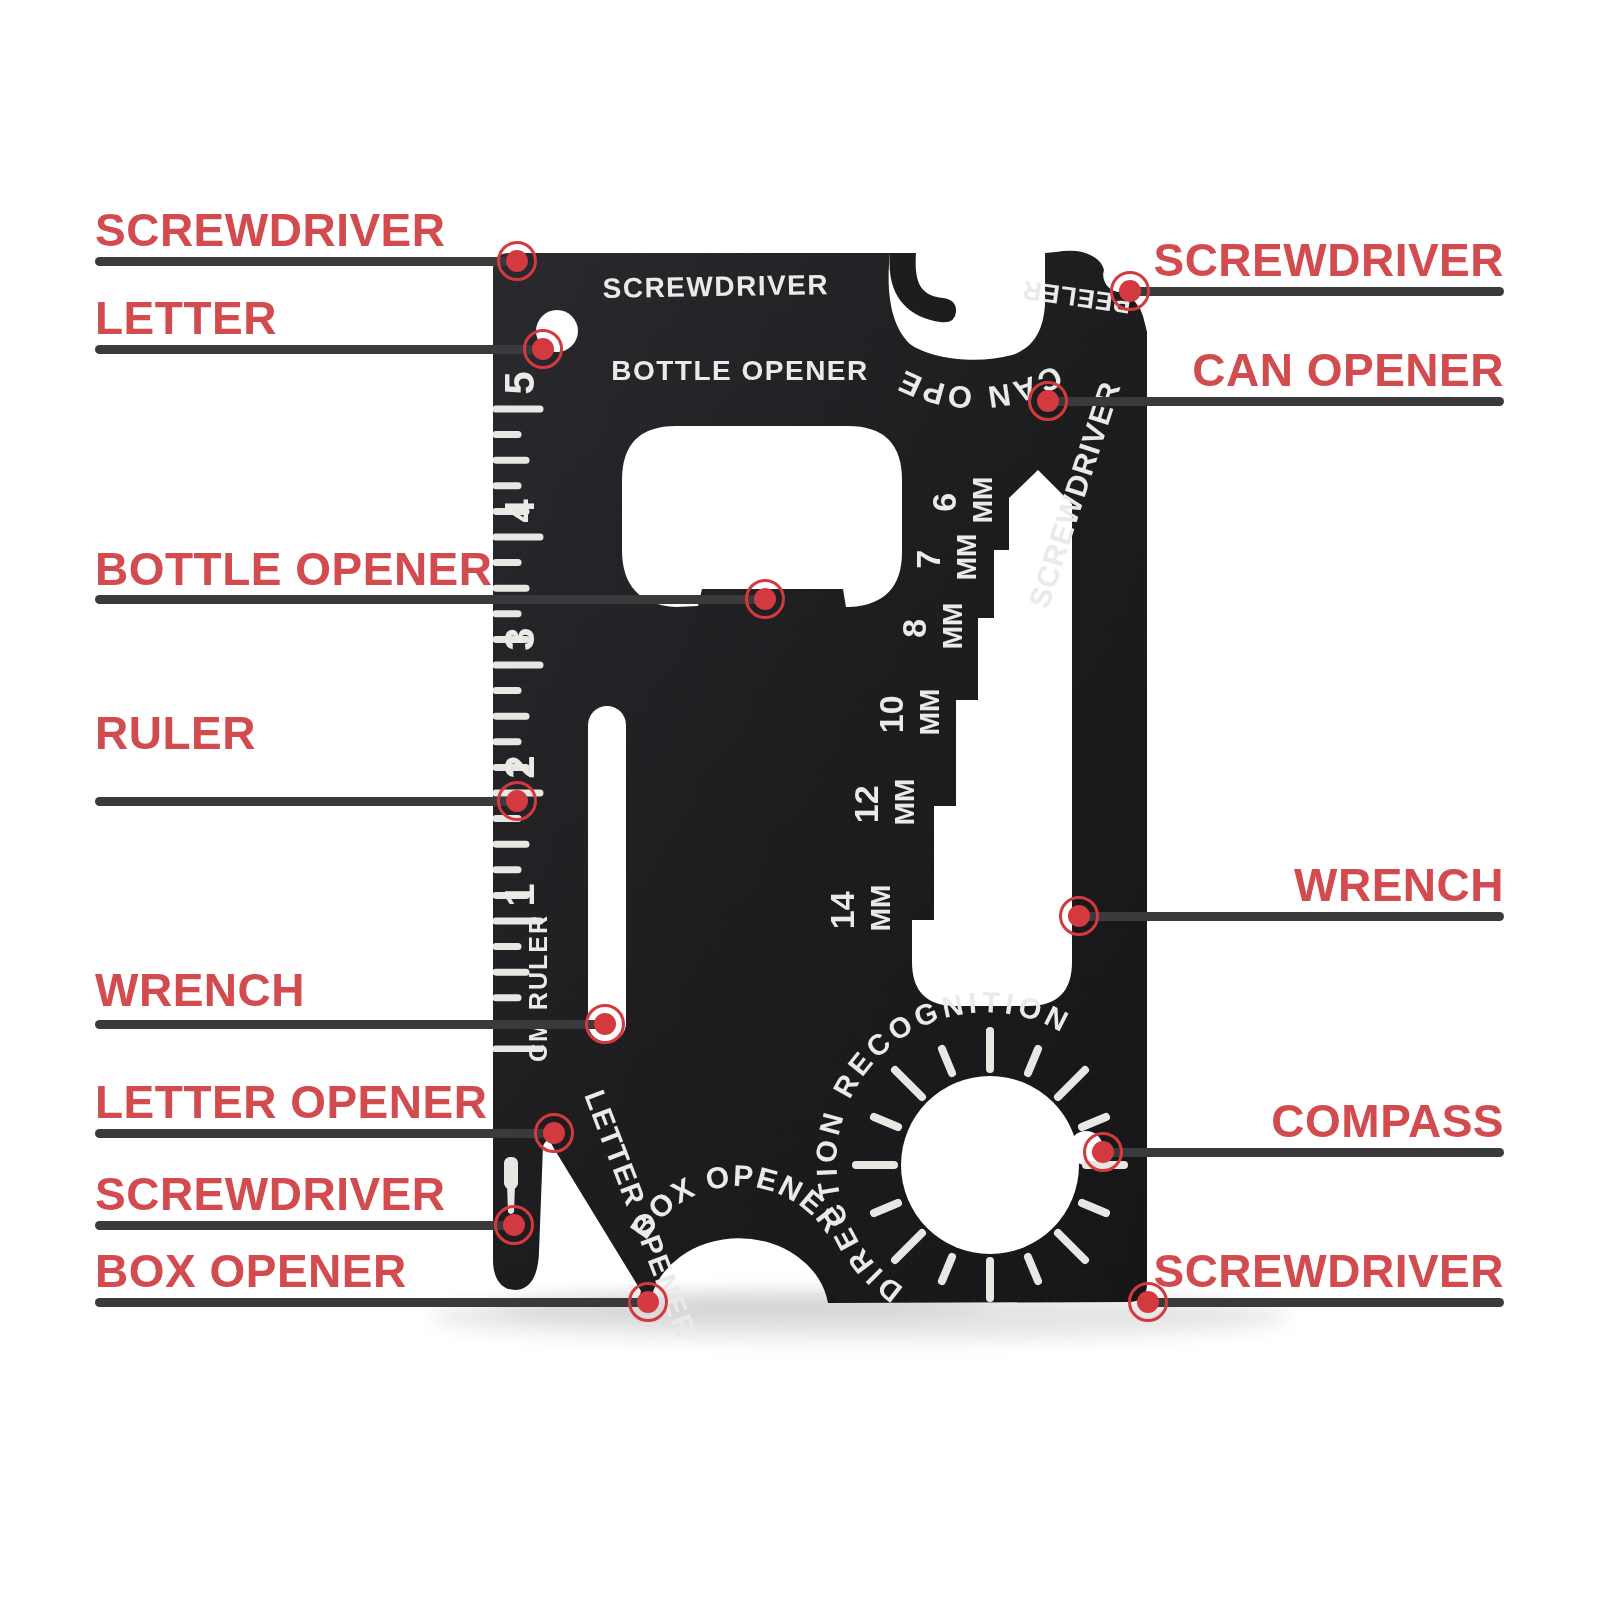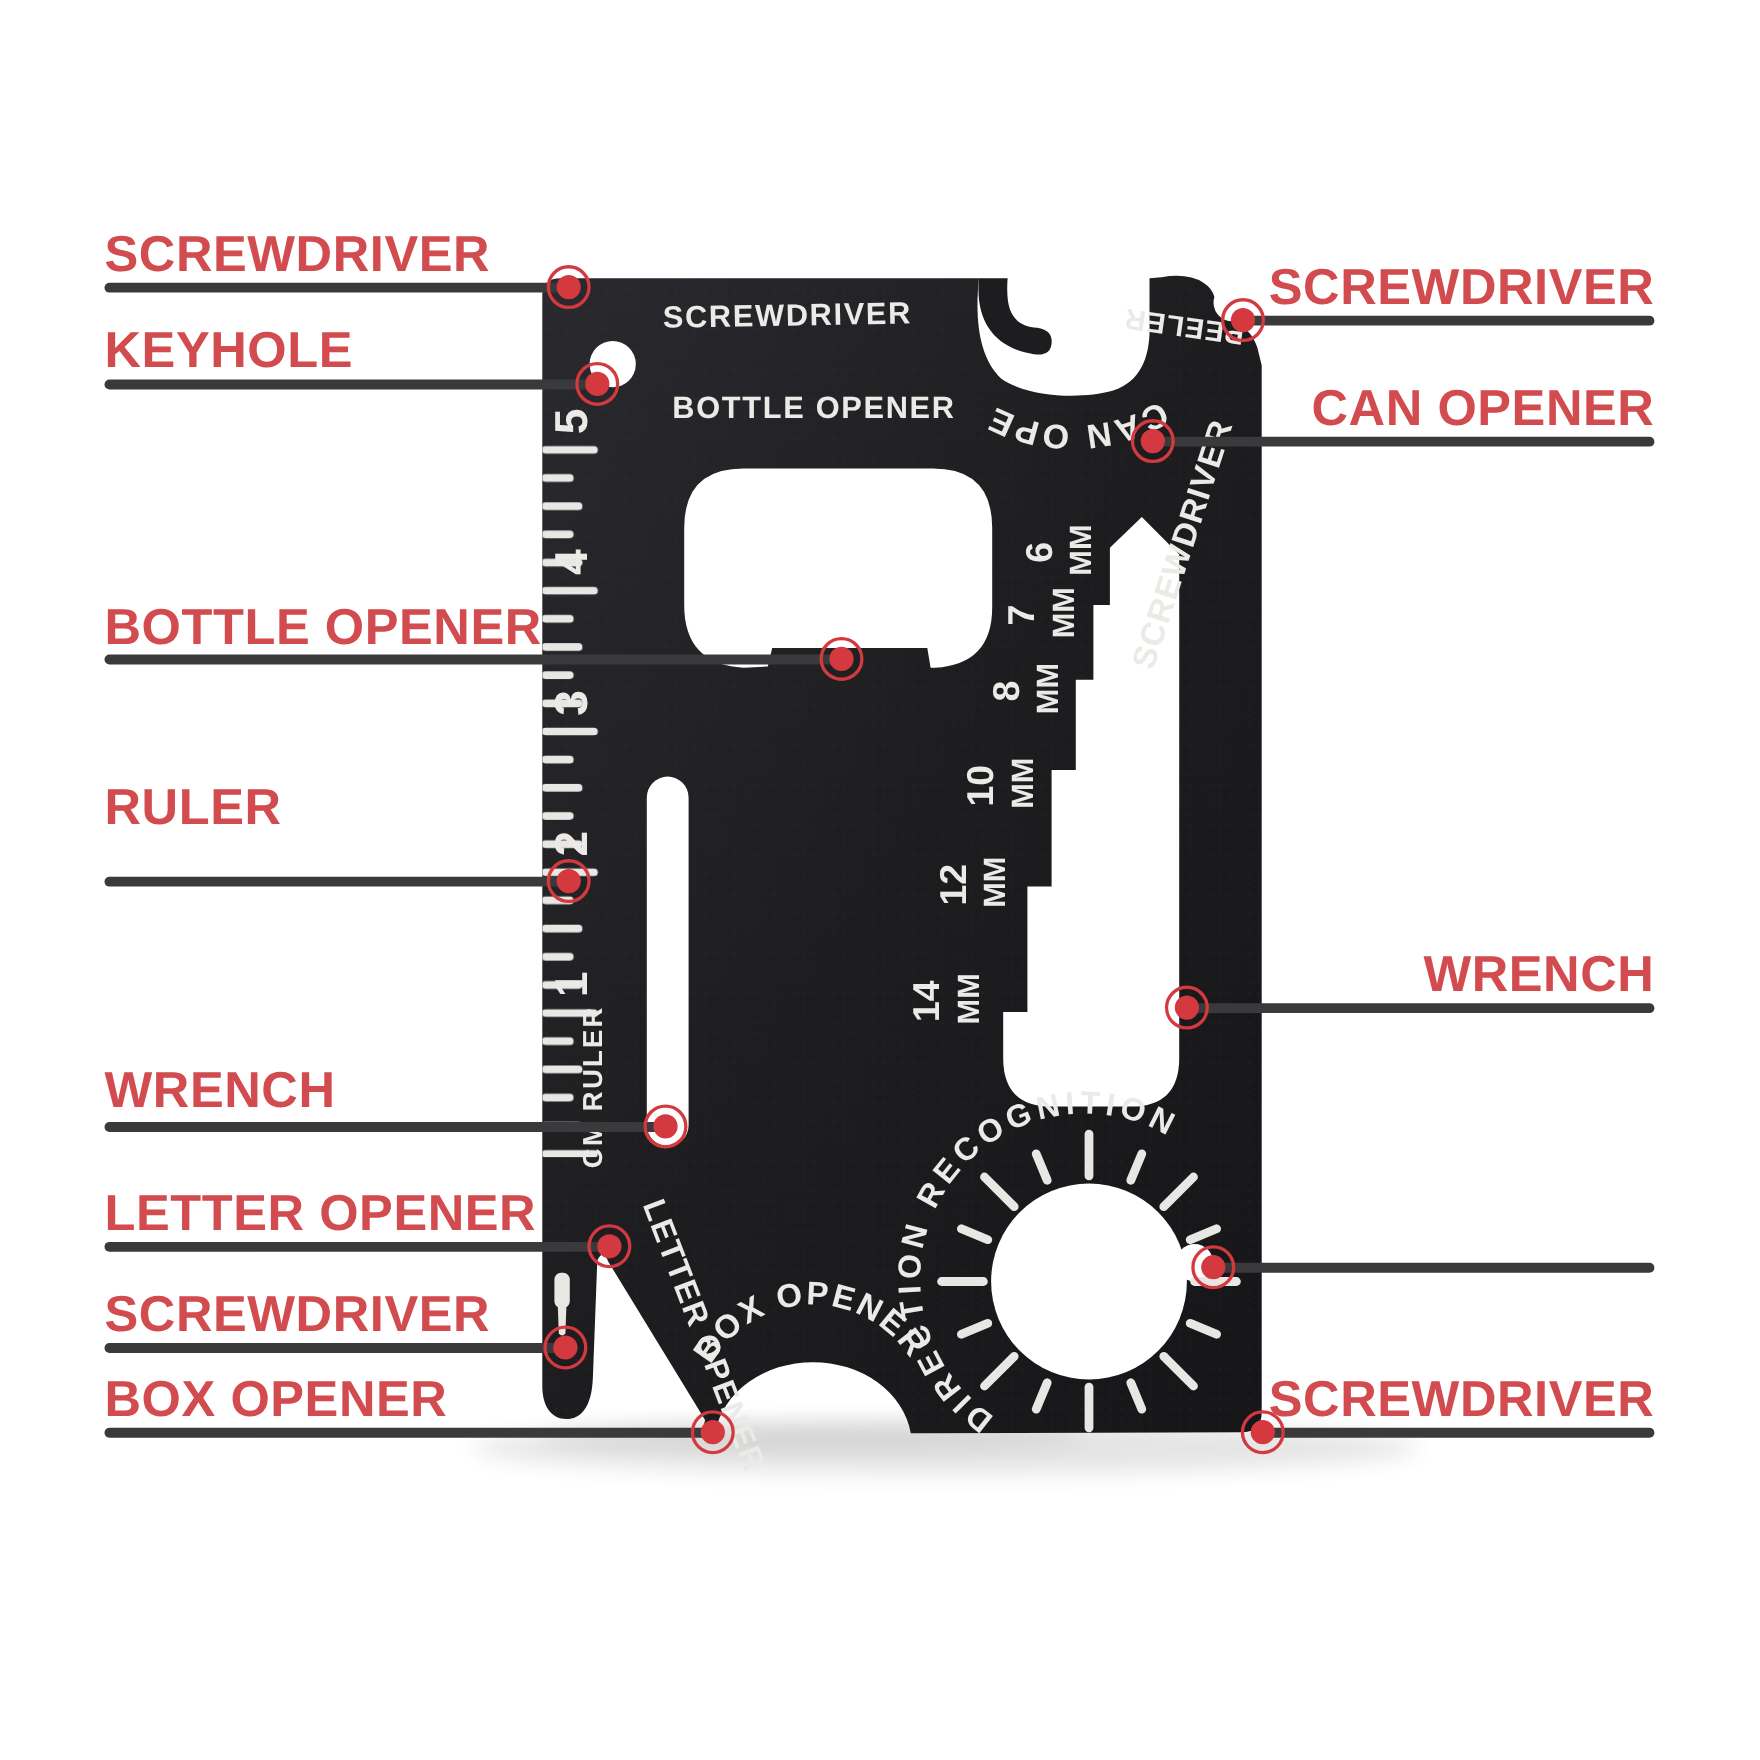--- a/index.html
+++ b/index.html
@@ -191,21 +191,21 @@
       <line x1="1028" y1="1073" x2="1038" y2="1049"></line>
       <line x1="1058" y1="1097" x2="1085" y2="1070"></line>
       <line x1="1082" y1="1127" x2="1106" y2="1117"></line>
     </g>
   </svg>
 
   <div class="lbl" style="left:95px;top:205px">SCREWDRIVER</div>
   <div class="cl" style="left:95px;top:257px;width:422px"></div>
   <div class="mk" style="left:517px;top:261px"></div>
 
-  <div class="lbl" style="left:95px;top:293px">KEYHOLE</div>
+  <div class="lbl" style="left:95px;top:293px">LETTER</div>
   <div class="cl" style="left:95px;top:345px;width:448px"></div>
   <div class="mk" style="left:543px;top:349px"></div>
 
   <div class="lbl" style="left:95px;top:544px">BOTTLE OPENER</div>
   <div class="cl" style="left:95px;top:595px;width:670px"></div>
   <div class="mk" style="left:765px;top:599px"></div>
 
   <div class="lbl" style="left:95px;top:708px">RULER</div>
   <div class="cl" style="left:95px;top:797px;width:422px"></div>
   <div class="mk" style="left:517px;top:801px"></div>
@@ -231,20 +231,21 @@
   <div class="mk" style="left:1130px;top:291px"></div>
 
   <div class="lbl r" style="right:96px;top:345px">CAN OPENER</div>
   <div class="cl" style="left:1048px;top:397px;width:456px"></div>
   <div class="mk" style="left:1048px;top:401px"></div>
 
   <div class="lbl r" style="right:96px;top:860px">WRENCH</div>
   <div class="cl" style="left:1079px;top:912px;width:425px"></div>
   <div class="mk" style="left:1079px;top:916px"></div>
 
+  <div class="lbl r" style="right:96px;top:1096px">COMPASS</div>
   <div class="cl" style="left:1103px;top:1148px;width:401px"></div>
   <div class="mk" style="left:1103px;top:1152px"></div>
 
   <div class="lbl r" style="right:96px;top:1246px">SCREWDRIVER</div>
   <div class="cl" style="left:1148px;top:1298px;width:356px"></div>
   <div class="mk" style="left:1148px;top:1302px"></div>
 
 </div>
 
 </body></html>

